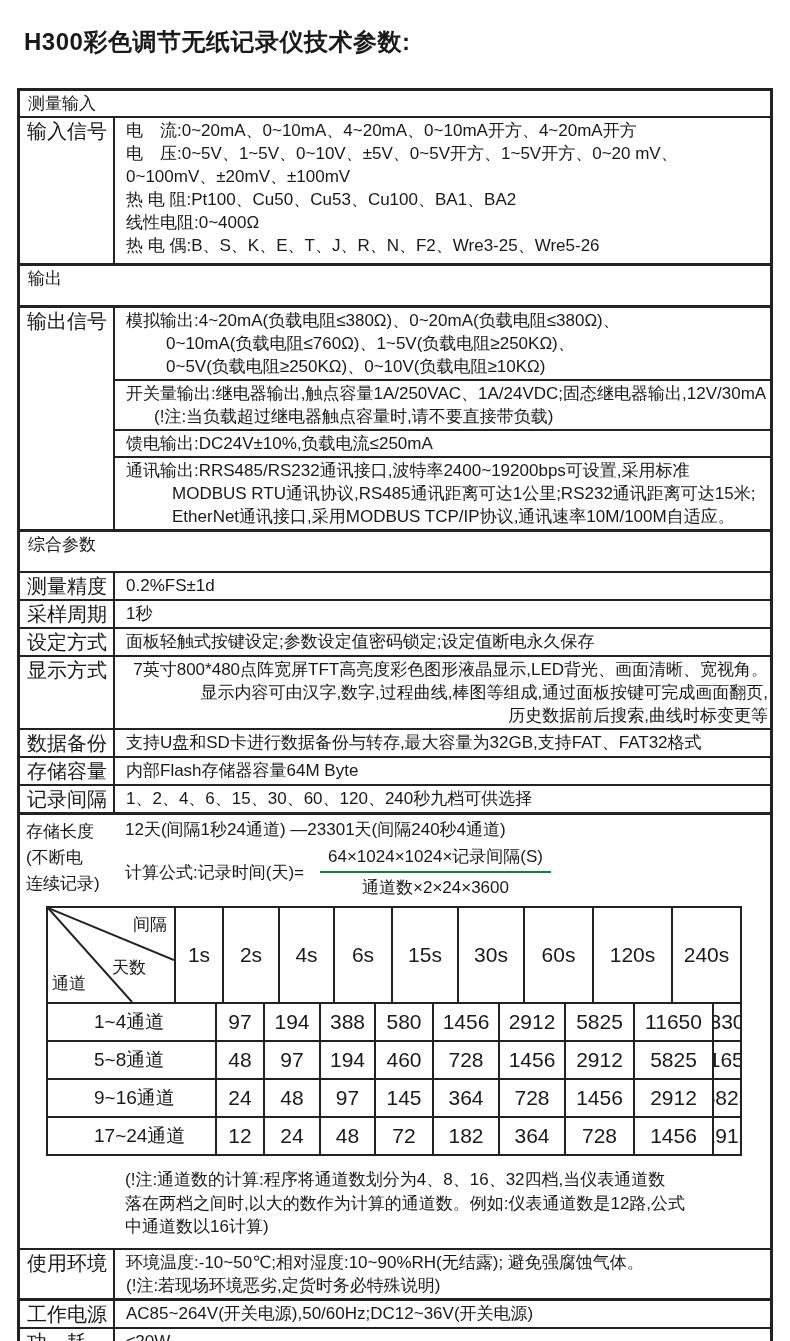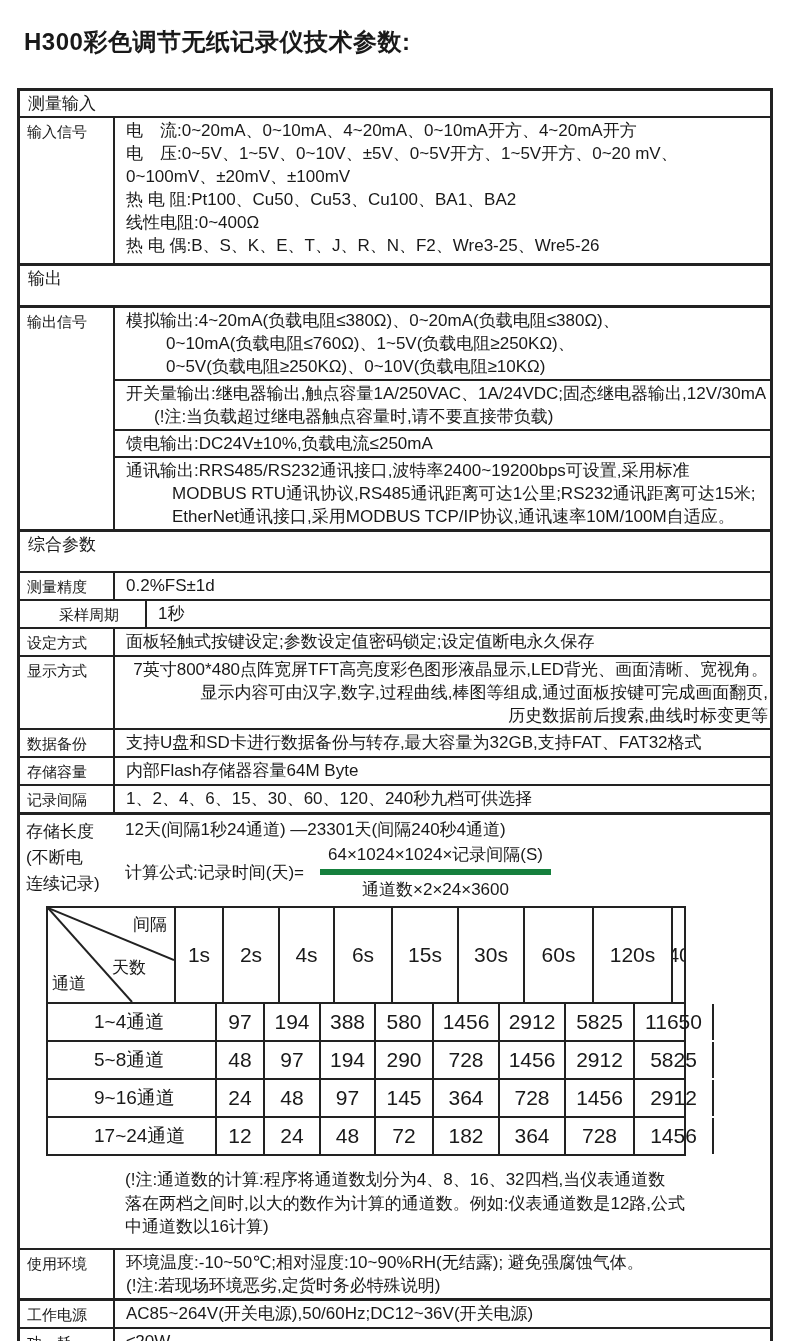--- a/index.html
+++ b/index.html
@@ -19,45 +19,45 @@
   }
   .sec {
     font-size: 17px; line-height: 24px; padding: 1px 0 0 8px;
     border-top: 3px solid #222; height: 42px; white-space: nowrap; overflow: hidden;
   }
   .sec.first { border-top: none; height: 25px; }
   .row { display: flex; border-top: 2px solid #222; align-items: stretch; }
   .row.thick { border-top: 3px solid #222; }
   .lbl {
     flex: 0 0 95px; border-right: 2px solid #222;
-    font-size: 15px; line-height: 23px; padding-left: 7px;
+    font-size: 20px; line-height: 23px; padding-left: 7px;
     display: flex; align-items: center; white-space: nowrap; overflow: hidden;
   }
   .row.top .lbl { align-items: flex-start; padding-top: 2px; }
   .val {
     flex: 1; font-size: 17px; line-height: 24px; padding: 1px 2px 1px 11px;
     overflow: hidden;
   }
   .val .ln, .lineblock .ln { white-space: nowrap; overflow: hidden; }
   .lh23 { line-height: 23px; }
   .sub { border-top: 2px solid #222; padding: 1px 0 1px 11px; font-size: 17px; line-height: 23px; overflow: hidden; }
   .sub.first { border-top: none; }
   .ind40 { padding-left: 40px; }
   .ind28 { padding-left: 28px; }
   .ind46 { padding-left: 46px; }
   
   .storage { position: relative; display: block; padding: 2px 0 6px 0; min-height: 436px; }
   .sl-label { position: absolute; left: 6px; top: 4px; font-size: 17px; line-height: 26px; white-space: nowrap; }
   .sl-range { margin-left: 105px; font-size: 17px; line-height: 25px; white-space: nowrap; }
   .formula { display: flex; align-items: center; margin: 2px 0 6px 105px; height: 56px; font-size: 17px; white-space: nowrap; }
   .frac { display: inline-flex; flex-direction: column; text-align: center; margin-left: 16px; font-size: 17px; }
-  .frac .num { border-bottom: 6px solid #15803d; padding: 0 8px 3px 8px; }
+  .frac .num { border-bottom: 2px solid #15803d; padding: 0 8px 3px 8px; }
   .frac .den { padding-top: 3px; }
   
-  .ctable { margin-left: 26px; width: 640px; border: 2.5px solid #222; }
+  .ctable { margin-left: 26px; width: 696px; border: 2.5px solid #222; }
   .ctr { display: flex; align-items: stretch; border-top: 2px solid #222; }
   .ctr.head { border-top: none; height: 94px; }
   .ctr.body { height: 38px; padding-left: 41px; }
   .ctc { border-left: 2px solid #222; display: flex; align-items: center; justify-content: center; overflow: hidden; }
   .ctc:first-child { border-left: none; }
   .ctr > :nth-child(1)  { flex: 0 0 126px; }
   .ctr > :nth-child(2)  { flex: 0 0 48px; }
   .ctr > :nth-child(3)  { flex: 0 0 56px; }
   .ctr > :nth-child(4)  { flex: 0 0 55px; }
   .ctr > :nth-child(5)  { flex: 0 0 58px; }
@@ -123,21 +123,21 @@
     </div>
   </div>
 
   <div class="sec">综合参数</div>
 
   <div class="row" style="min-height:25px;">
     <div class="lbl">测量精度</div>
     <div class="val">0.2%FS±1d</div>
   </div>
 
-  <div class="row" style="min-height:24px;padding-left:32px;">
+  <div class="row" style="min-height:24px;">
     <div class="lbl">采样周期</div>
     <div class="val">1秒</div>
   </div>
 
   <div class="row" style="min-height:26px;">
     <div class="lbl">设定方式</div>
     <div class="val">面板轻触式按键设定;参数设定值密码锁定;设定值断电永久保存</div>
   </div>
 
   <div class="row top" style="min-height:70px;text-align:right;">
@@ -210,21 +210,21 @@
         <div class="ctc cv">2912</div>
         <div class="ctc cv">5825</div>
         <div class="ctc cv">11650</div>
         <div class="ctc cv">23300</div>
       </div>
       <div class="ctr body">
         <div class="ctc rl">5~8通道</div>
         <div class="ctc cv">48</div>
         <div class="ctc cv">97</div>
         <div class="ctc cv">194</div>
-        <div class="ctc cv">290</div>
+        <div class="ctc cv">460</div>
         <div class="ctc cv">728</div>
         <div class="ctc cv">1456</div>
         <div class="ctc cv">2912</div>
         <div class="ctc cv">5825</div>
         <div class="ctc cv">11650</div>
       </div>
       <div class="ctr body">
         <div class="ctc rl">9~16通道</div>
         <div class="ctc cv">24</div>
         <div class="ctc cv">48</div>

